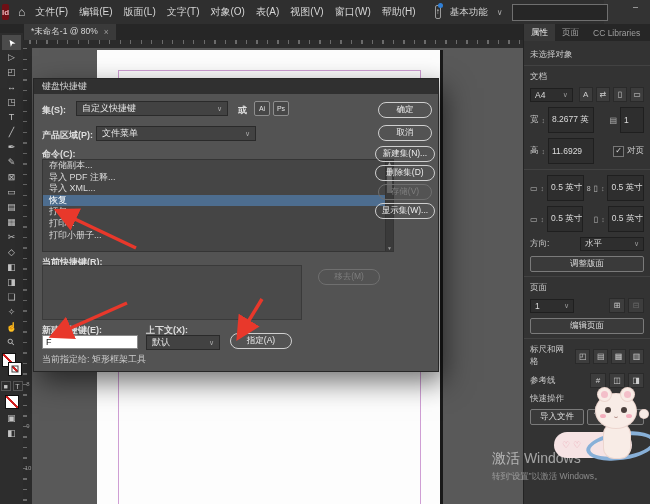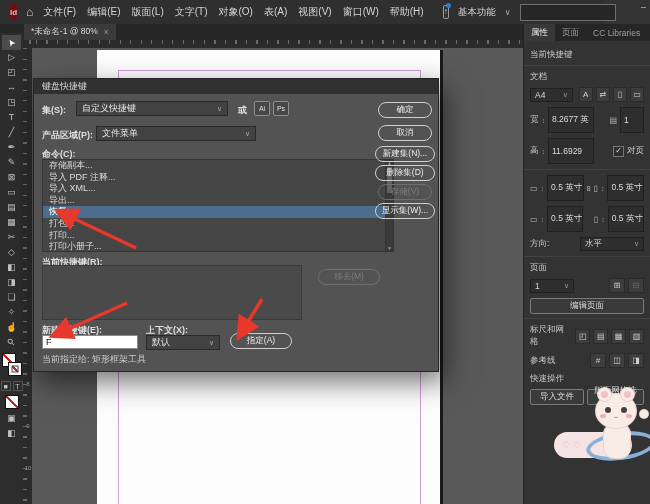--- a/index.html
+++ b/index.html
@@ -1,20 +1,20 @@
 <!DOCTYPE html>
 <html><head>
 <meta charset="utf-8">
 <style>
   html,body{margin:0;padding:0;background:#222;}
   #app{position:relative;width:650px;height:504px;background:#333;overflow:hidden;
        font-family:"Liberation Sans",sans-serif;color:#ddd;-webkit-font-smoothing:antialiased;}
   
   .titlebar{position:absolute;left:0;top:0;width:604px;height:24px;background:#2f2f2f;
-            display:flex;align-items:center;gap:9px;padding-left:10px;box-sizing:border-box;font-size:10px;}
+            display:flex;align-items:center;gap:9px;padding-left:2px;box-sizing:border-box;font-size:10px;}
   .logo{width:16px;height:16px;background:#6e0f15;color:#e9b9bd;font-size:8px;font-weight:bold;
         display:flex;align-items:center;justify-content:center;border-radius:2px;}
   .home{color:#cfcfcf;font-size:12px;}
   .menu-item{color:#d6d6d6;padding:2px 1px;white-space:nowrap;}
   .tb-spacer{flex:1;}
   .share{position:relative;width:13px;height:12px;border:1px solid #9a9a9a;border-radius:2px;color:#cfcfcf;
          font-size:8px;text-align:center;line-height:11px;}
   .share i{position:absolute;right:-3px;top:-3px;width:5px;height:5px;background:#2f7fd6;border-radius:50%;}
   .workspace{color:#d6d6d6;font-size:9.5px;white-space:nowrap;}
   .ws-chev{color:#aaa;font-size:8px;}
@@ -233,21 +233,20 @@
     <div class="dsel" style="left:62px;top:47px;width:160px">
       <span>文件菜单</span>
         <span class="ch">∨</span>
     </div>
 
     <span class="dlbl" style="left:8px;top:69px">命令(C):</span>
     <div class="cmdlist">
       <div class="cmdrow">存储副本...</div>
       <div class="cmdrow">导入 PDF 注释...</div>
       <div class="cmdrow">导入 XML...</div>
-      <div class="cmdrow">导出...</div>
       <div class="cmdrow selected">恢复</div>
       <div class="cmdrow">打包...</div>
       <div class="cmdrow">打印...</div>
       <div class="cmdrow">打印小册子...</div>
       <div class="scroll">
         <span class="up">▲</span>
         <span class="thumb"></span>
         <span class="dn">▼</span>
       </div>
     </div>
@@ -274,21 +273,21 @@
     <button class="pill" style="left:341px;top:124px;width:60px">显示集(W)...</button>
   </div>
 
   <div class="panel">
     <div class="ptabs">
       <span class="ptab active">属性</span>
       <span class="ptab">页面</span>
       <span class="ptab">CC Libraries</span>
     </div>
     <div class="pbody">
-      <div class="psec">当前快捷键</div>
+      <div class="psec">未选择对象</div>
       <div class="pdiv"></div>
       <div class="psec">文档</div>
 
       <div class="prow">
         <div class="psel" style="width:48px">
           <span>A4</span>
             <span class="ch">∨</span>
         </div>
         <span style="flex:1"></span>
         <span class="pic">A</span>
@@ -337,20 +336,21 @@
       </div>
 
       <div class="prow">
         <span class="plabel">方向:</span>
         <span style="flex:1"></span>
         <div class="psel" style="width:64px">
           <span>水平</span>
             <span class="ch">∨</span>
         </div>
       </div>
+      <button class="pbtn" style="width:100%">调整版面</button>
 
       <div class="pdiv"></div>
       <div class="psec">页面</div>
       <div class="prow">
         <div class="psel" style="width:44px">
           <span>1</span>
             <span class="ch">∨</span>
         </div>
         <span style="flex:1"></span>
         <span class="pic">⊞</span>
@@ -376,20 +376,22 @@
       </div>
       <div class="psec">快速操作</div>
       <div class="prow">
         <button class="pbtn" style="width:54px">导入文件</button>
         <button class="pbtn" style="flex:1">版面网格选项</button>
       </div>
     </div>
   </div>
 
   <div class="watermark">
+    <div class="wm1">激活 Windows</div>
+    <div class="wm2">转到“设置”以激活 Windows。</div>
   </div>
 
   <div class="sticker">
     <div class="cloud">
         <b>♡</b>
         <b>♡</b>
       </div>
     <div class="hoop"></div>
     <div class="bear-body"></div>
     <div class="armup"></div>

